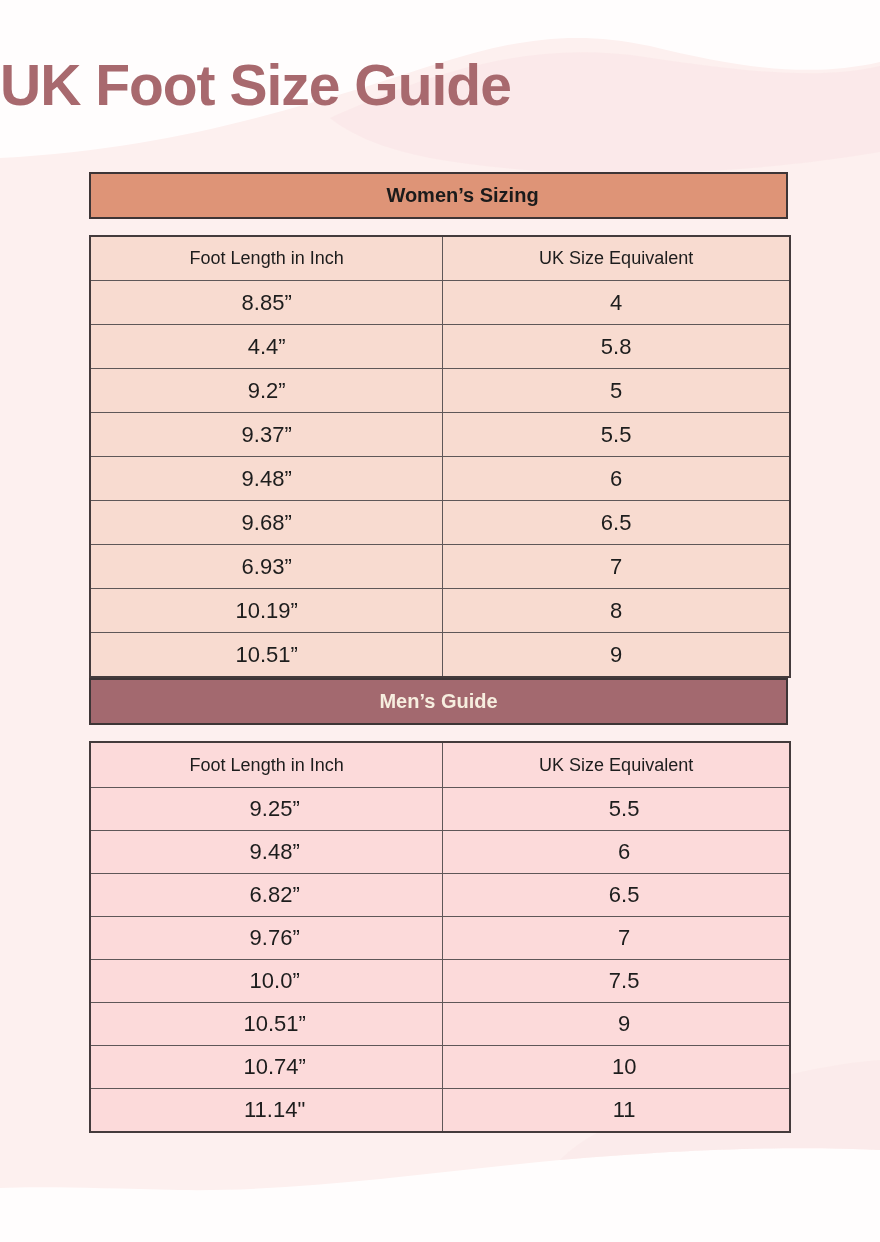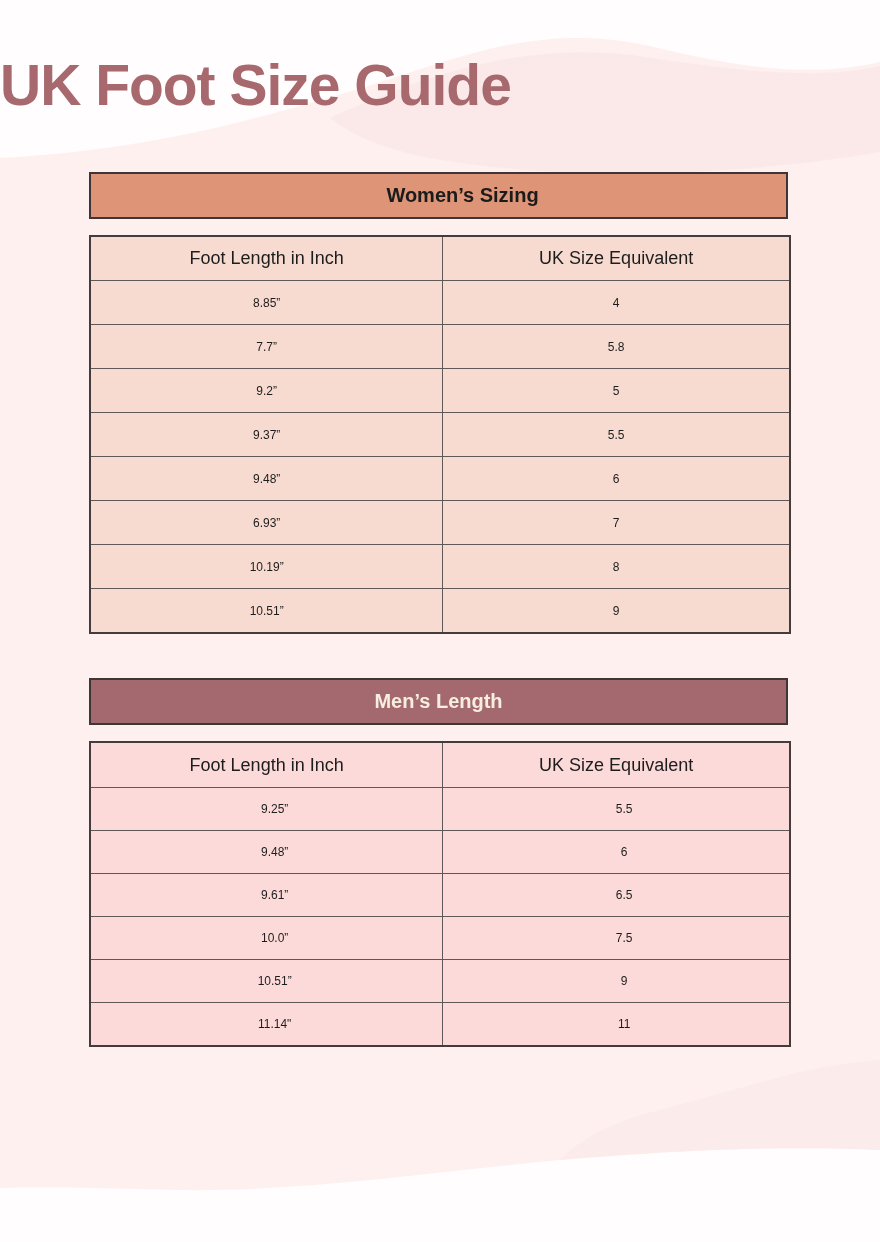--- a/index.html
+++ b/index.html
@@ -33,21 +33,21 @@
   }
   .women-table{top:235px;background:#f8dbd0;}
   .men-table{top:741px;background:#fcdada;}
   .size-table td,.size-table th{
     border:1px solid #5f5758;
     text-align:center;vertical-align:middle;
     color:#1d1d1d;font-weight:normal;
     padding:0;
   }
   .size-table th{font-size:18px;margin-left:39px;}
-  .size-table td{font-size:12px;}
+  .size-table td{font-size:22px;}
   .women-table th,.women-table td{height:43px;}
   .men-table th{height:44px;}
   .men-table td{height:42px;padding-left:16px;}
   .col-inch{width:50.4%;}
   .col-uk{width:49.6%;}
 </style>
 </head>
 <body>
 
 <svg class="bg" width="880" height="1242" viewBox="0 0 880 1242" aria-hidden="true">
@@ -74,79 +74,91 @@
         <th class="col-inch">Foot Length in Inch</th>
         <th class="col-uk">UK Size Equivalent</th>
       </tr>
     </thead>
     <tbody>
       <tr>
         <td>8.85”</td>
         <td>4</td>
       </tr>
       <tr>
-        <td>7.7”</td>
+        <td>4.4”</td>
         <td>5.8</td>
       </tr>
       <tr>
         <td>9.2”</td>
         <td>5</td>
       </tr>
       <tr>
         <td>9.37”</td>
         <td>5.5</td>
       </tr>
       <tr>
         <td>9.48”</td>
         <td>6</td>
+      </tr>
+      <tr>
+        <td>9.68”</td>
+        <td>6.5</td>
       </tr>
       <tr>
         <td>6.93”</td>
         <td>7</td>
       </tr>
       <tr>
         <td>10.19”</td>
         <td>8</td>
       </tr>
       <tr>
         <td>10.51”</td>
         <td>9</td>
       </tr>
     </tbody>
   </table>
 
-  <div class="section-bar men-bar">Men’s Length</div>
+  <div class="section-bar men-bar">Men’s Guide</div>
 
   <table class="size-table men-table">
     <thead>
       <tr>
         <th class="col-inch">Foot Length in Inch</th>
         <th class="col-uk">UK Size Equivalent</th>
       </tr>
     </thead>
     <tbody>
       <tr>
         <td>9.25”</td>
         <td>5.5</td>
       </tr>
       <tr>
         <td>9.48”</td>
         <td>6</td>
       </tr>
       <tr>
-        <td>9.61”</td>
+        <td>6.82”</td>
         <td>6.5</td>
+      </tr>
+      <tr>
+        <td>9.76”</td>
+        <td>7</td>
       </tr>
       <tr>
         <td>10.0”</td>
         <td>7.5</td>
       </tr>
       <tr>
         <td>10.51”</td>
         <td>9</td>
+      </tr>
+      <tr>
+        <td>10.74”</td>
+        <td>10</td>
       </tr>
       <tr>
         <td>11.14"</td>
         <td>11</td>
       </tr>
     </tbody>
   </table>
 
 </div>
 

